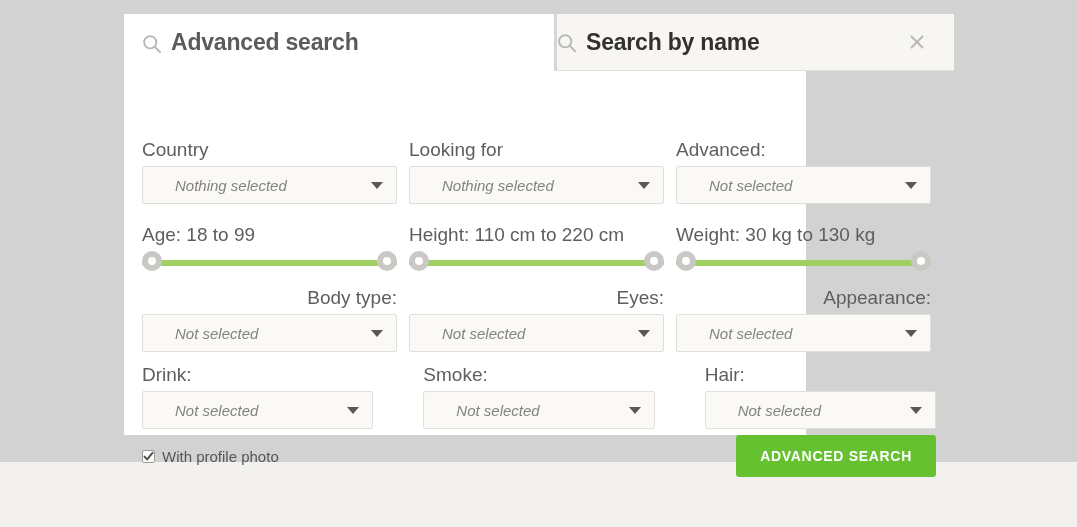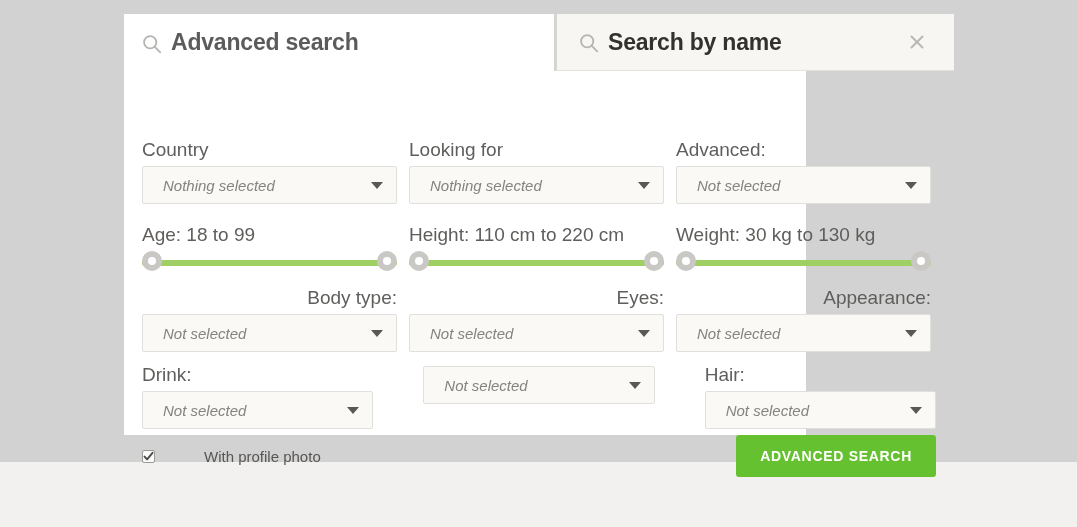--- a/index.html
+++ b/index.html
@@ -69,21 +69,20 @@
     width: 430px;
     background: #ffffff;
     padding-left: 18px;
   }
   .tab-inactive {
     left: 430px;
     width: 400px;
     background: #f7f6f3;
     border-left: 3px solid #d6d5d2;
     border-bottom: 1px solid #e2e1de;
-    padding-left: 22px;
   }
   .tab .tab-search-icon {
     display: inline-block;
     width: 20px;
     height: 20px;
     margin-right: 9px;
     flex: none;
     position: relative;
     top: 1px;
   }
@@ -139,21 +138,21 @@
   .select {
     position: relative;
     box-sizing: border-box;
     height: 38px;
     width: 100%;
     background: #faf9f6;
     border: 1px solid #e0dfdb;
     border-radius: 2px;
     display: flex;
     align-items: center;
-    padding-left: 20px;
+    padding-left: 32px;
     cursor: pointer;
   }
   .select-value {
     font-size: 15px;
     font-style: italic;
     color: #84837f;
     white-space: nowrap;
   }
   .caret {
     position: absolute;
@@ -210,21 +209,20 @@
     width: 794px;
     height: 50px;
     display: flex;
     align-items: center;
     justify-content: space-between;
   }
   .checkbox-row {
     display: flex;
     align-items: center;
     cursor: pointer;
-    gap: 42px;
   }
   .checkbox {
     width: 13px;
     height: 13px;
     box-sizing: border-box;
     border: 1px solid #9a9a96;
     border-radius: 2px;
     background: #fbfbfa;
     margin-right: 7px;
     position: relative;
@@ -381,20 +379,21 @@
 
         <div class="row" style="margin-top:14px;gap:38px;">
           <div class="col">
             <div class="field-label">Drink:</div>
             <div class="select">
               <span class="select-value">Not selected</span>
               <span class="caret"></span>
             </div>
           </div>
           <div class="col">
+            <div class="field-label">Smoke:</div>
             <div class="select">
               <span class="select-value">Not selected</span>
               <span class="caret"></span>
             </div>
           </div>
           <div class="col">
             <div class="field-label">Hair:</div>
             <div class="select">
               <span class="select-value">Not selected</span>
               <span class="caret"></span>

